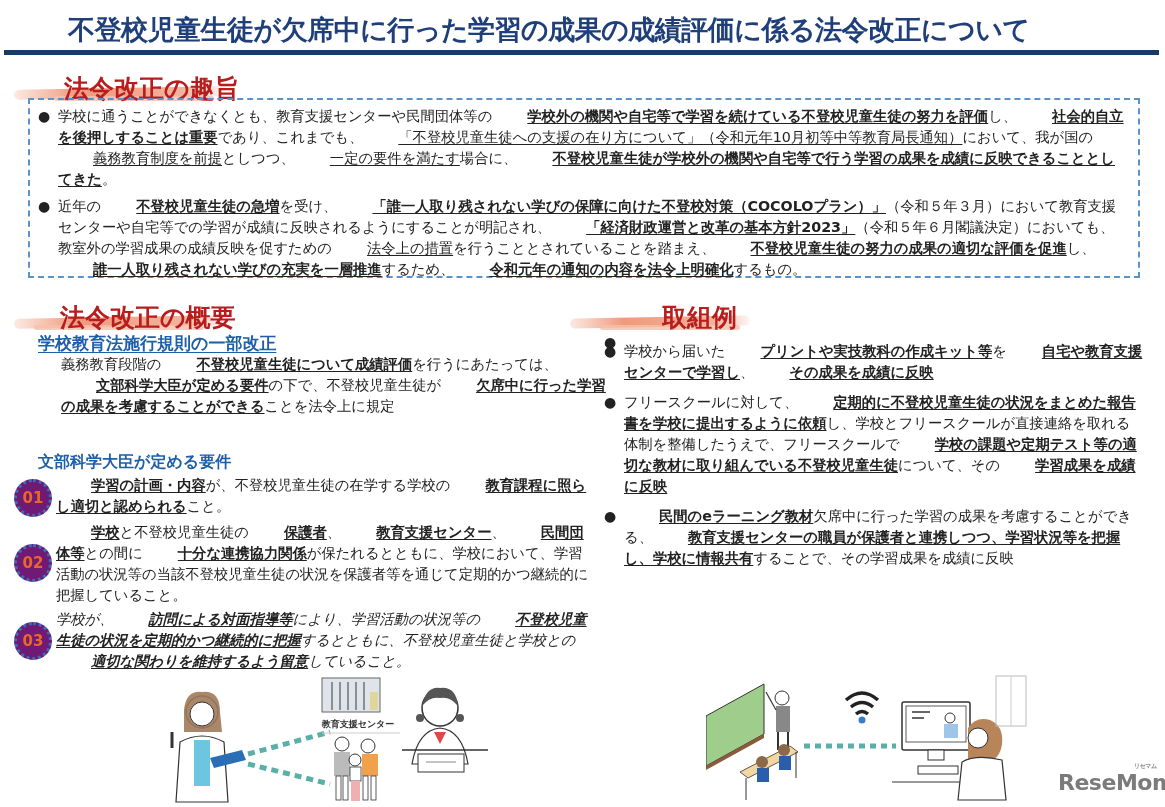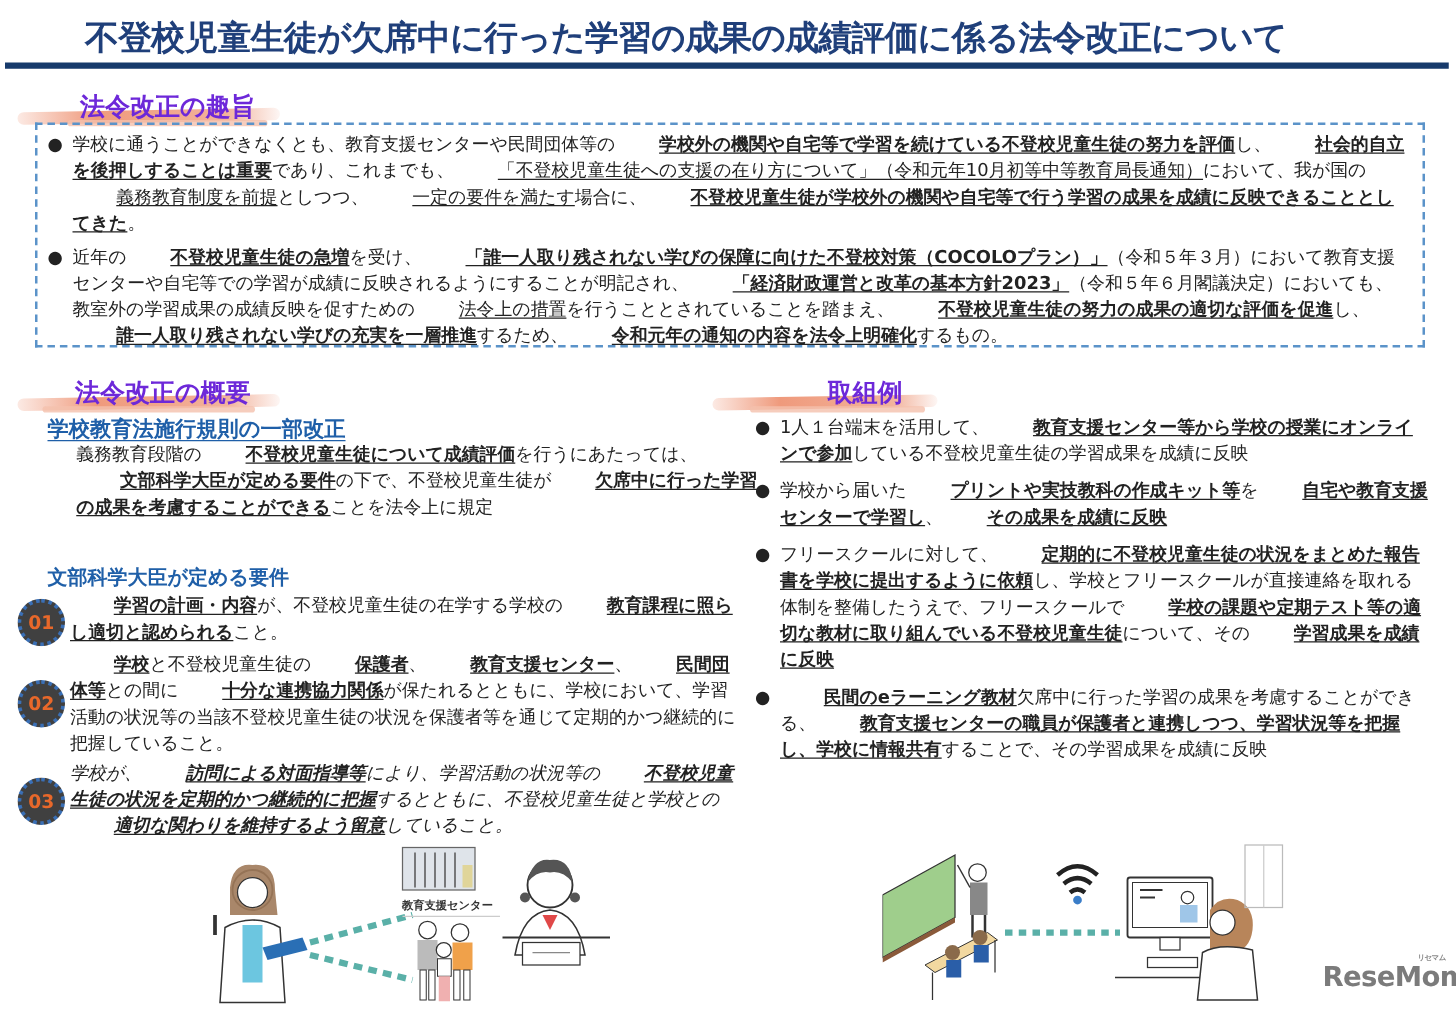--- a/index.html
+++ b/index.html
@@ -18,21 +18,21 @@
   .sec-head .stroke {
     position: absolute; left: 0; top: 16px; height: 10px; border-radius: 6px;
     background: linear-gradient(90deg, rgba(240,150,120,0.2), #ef9a7c 30%, #f2b39c 80%, rgba(240,170,150,0.1));
     transform: rotate(-1deg);
   }
   .sec-head .stroke2 {
     position: absolute; left: 10px; top: 24px; height: 5px; border-radius: 4px;
     background: #f4c0ad; opacity: .8;
   }
   .sec-head .label {
-    position: absolute; top: 0; font-size: 20px; font-weight: bold; color: #6d28d9; white-space: nowrap;
+    position: absolute; top: 0; font-size: 25px; font-weight: bold; color: #b91c1c; white-space: nowrap;
   }
 
   .purpose-box {
     position: absolute; left: 28px; top: 98px; width: 1112px; height: 180px;
     border: 2px dashed #5b93c9; padding: 6px 10px 0 8px;
   }
   .bullet-item { position: relative; padding-left: 20px; font-size: 14.3px; line-height: 21px; color: #222; }
   .bullet-item .dot { position: absolute; left: 0; top: 0; font-size: 14px; }
   .bullet-item + .bullet-item { margin-top: 6px; }
   b.u, span.u { text-decoration: underline; text-underline-offset: 2px; padding-left: 35px; }
@@ -42,21 +42,21 @@
     position: absolute; left: 38px; top: 332px; font-size: 17px; font-weight: bold; color: #1f5fa8;
     text-decoration: underline; text-underline-offset: 3px; white-space: nowrap;
   }
   .overview-text { position: absolute; left: 61px; top: 354px; width: 545px; font-size: 14.3px; line-height: 21px; }
 
   .req-head { position: absolute; left: 38px; top: 452px; font-size: 16px; font-weight: bold; color: #1f5fa8; white-space: nowrap; }
   .req-item { position: absolute; left: 14px; width: 582px; }
   .req-num {
     position: absolute; left: 0; width: 38px; height: 38px; border-radius: 50%;
     border: 3px dotted #3a6fb5; color: #e8682a; font-weight: bold; font-size: 15px;
-    display: flex; align-items: center; justify-content: center; background: #404040;
+    display: flex; align-items: center; justify-content: center; background: #701a75;
   }
   .req-text { position: absolute; left: 42px; width: 540px; font-size: 14.3px; line-height: 21px; }
 
   .example-list { position: absolute; left: 604px; top: 332px; width: 540px; }
   .example-list .bullet-item { line-height: 21px; }
   .example-list .bullet-item + .bullet-item { margin-top: 9px; }
 
   .illus { position: absolute; }
   .logo { position: absolute; left: 1058px; top: 770px; font-size: 22px; font-weight: bold; color: #7b7b7b; font-family: "DejaVu Sans", sans-serif; letter-spacing: -0.5px; }
   .logo small { position: absolute; left: 76px; top: -8px; font-size: 6px; color: #888; }
@@ -110,21 +110,20 @@
 
 <div class="sec-head" style="left:570px; top:301px; width:200px;">
   <div class="stroke" style="width:180px;"></div>
   <div class="stroke2" style="width:140px; left:30px;"></div>
   <div class="label" style="left:92px;">取組例</div>
 </div>
 
 <div class="example-list">
   <div class="bullet-item">
     <span class="dot">●</span>
-    <span><span>1人１台端末を活用して、</span><b class="u">教育支援センター等から学校の授業にオンラインで参加</b><span>している不登校児童生徒の学習成果を成績に反映</span></span>
   </div>
   <div class="bullet-item">
     <span class="dot">●</span>
     <span><span>学校から届いた</span><b class="u">プリントや実技教科の作成キット等</b><span>を</span><b class="u">自宅や教育支援センターで学習し</b><span>、</span><b class="u">その成果を成績に反映</b></span>
   </div>
   <div class="bullet-item">
     <span class="dot">●</span>
     <span><span>フリースクールに対して、</span><b class="u">定期的に不登校児童生徒の状況をまとめた報告書を学校に提出するように依頼</b><span>し、学校とフリースクールが直接連絡を取れる体制を整備したうえで、フリースクールで</span><b class="u">学校の課題や定期テスト等の適切な教材に取り組んでいる不登校児童生徒</b><span>について、その</span><b class="u">学習成果を成績に反映</b></span>
   </div>
   <div class="bullet-item">

